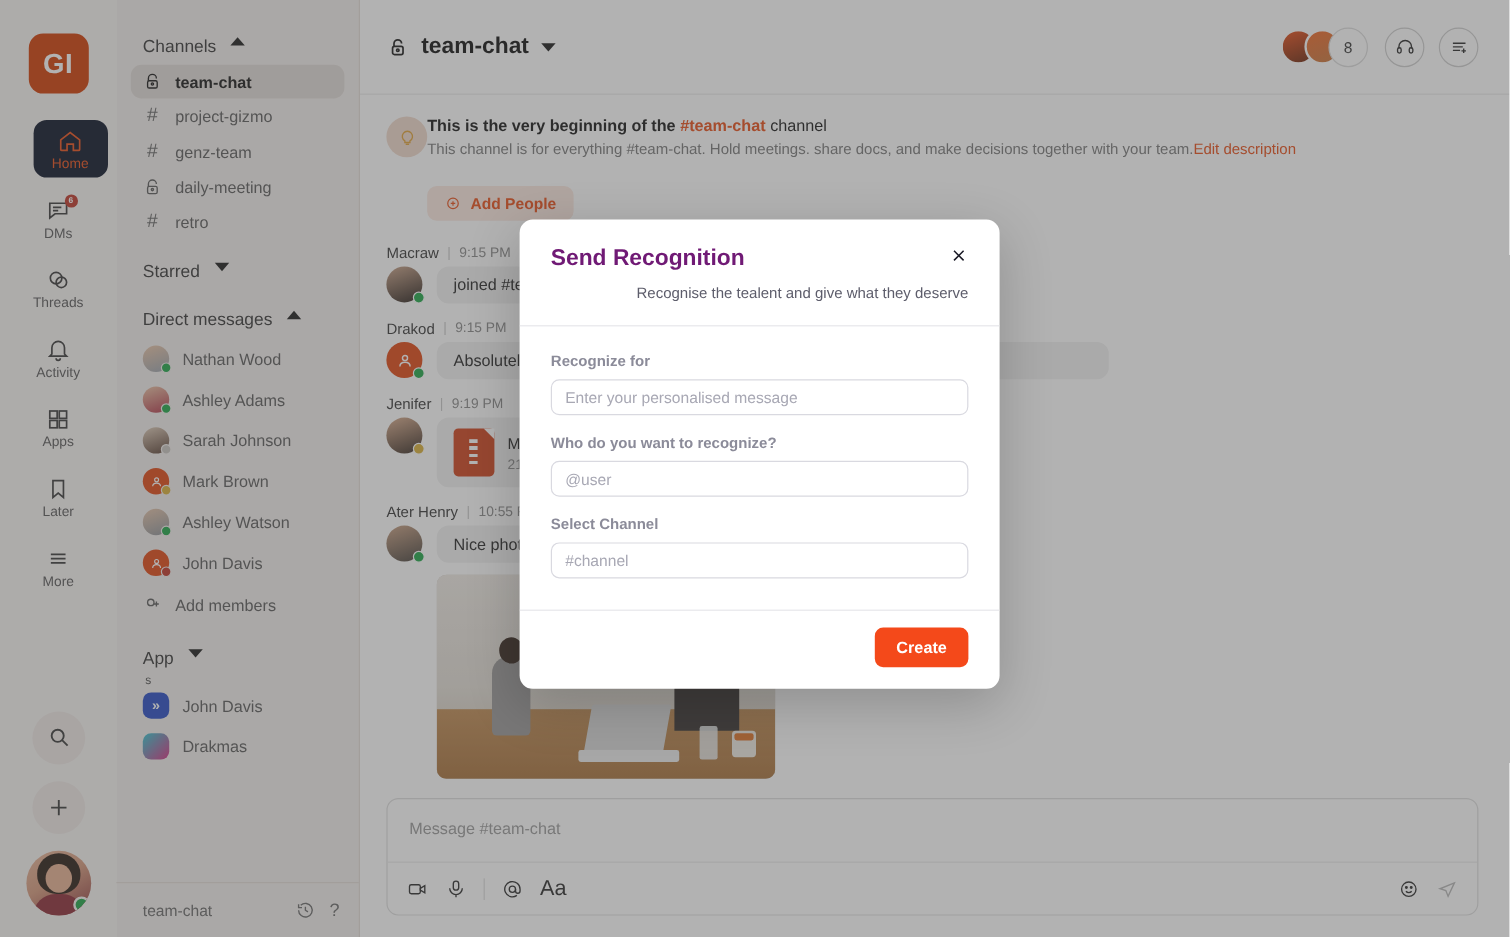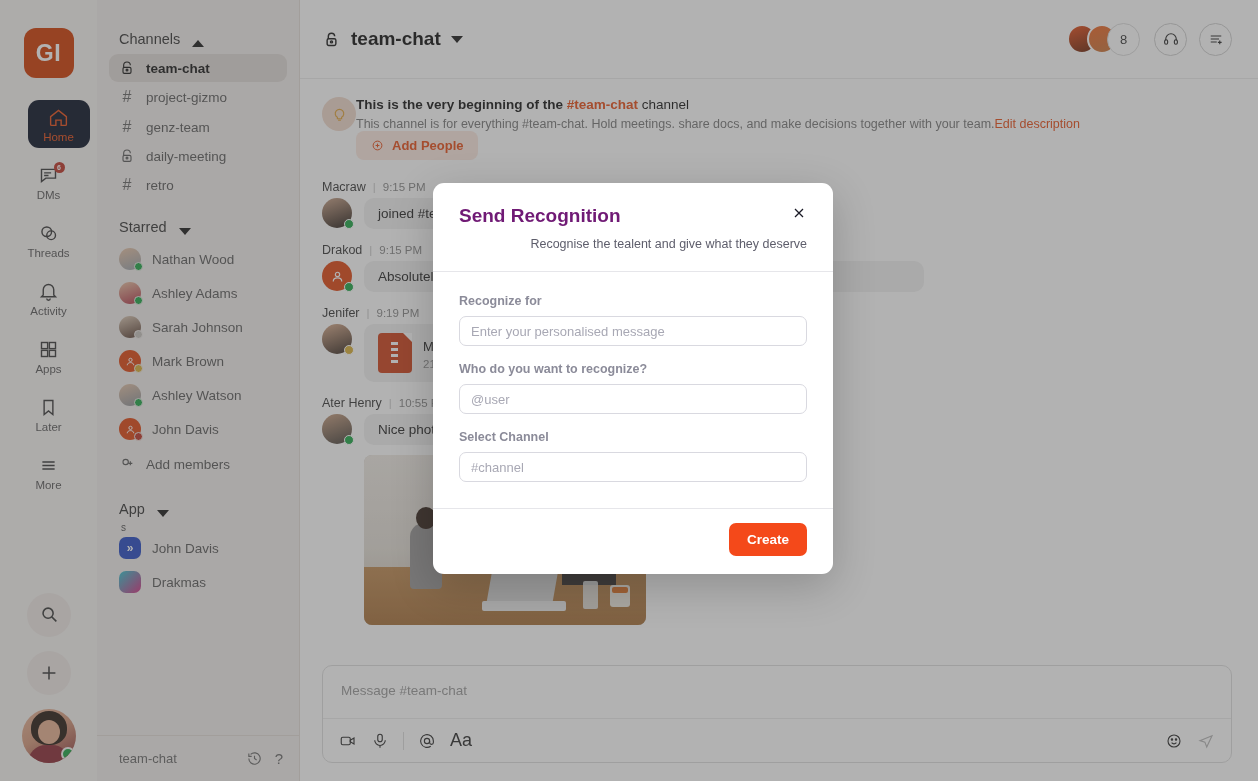--- a/index.html
+++ b/index.html
@@ -89,21 +89,21 @@
   }
   .ws-head {
     display: flex; align-items: center; gap: 11px;
     padding: 0 18px 20px 22px; cursor: pointer;
   }
   .ws-name { font-size: 17px; font-weight: 700; color: #1f1f1f; }
   .caret { width: 0; height: 0; border-left: 6px solid transparent; border-right: 6px solid transparent; }
   .caret.down { border-top: 7px solid #1f1f1f; }
   .caret.up { border-bottom: 7px solid #1f1f1f; }
   .sec-head {
-    display: flex; align-items: flex-end; gap: 12px;
+    display: flex; align-items: flex-start; gap: 12px;
     padding: 9px 22px 7px; cursor: pointer;
   }
   .sec-title { font-size: 14.5px; color: #3a3a3a; font-weight: 400; }
   .row {
     display: flex; align-items: center; gap: 11px;
     margin: 0 12px; padding: 6px 10px; border-radius: 9px;
     cursor: pointer; color: #5e5e5e; font-size: 13.5px;
     white-space: nowrap;
   }
   .row.sel { background: #e1dbd7; color: #1d1d1d; font-weight: 700; }
@@ -169,21 +169,21 @@
     background: #f0d9cc; flex: none;
     display: flex; align-items: center; justify-content: center;
   }
   .bulb svg { width: 17px; height: 17px; stroke: #e1a43c; fill: none; stroke-width: 1.6; }
   .intro-l1 { font-size: 13.5px; color: #1a1a1a; font-weight: 700; margin-bottom: 5px; }
   .intro-l1 .hl { color: #e8511d; }
   .intro-l1 .pl { font-weight: 400; color: #1a1a1a; }
   .intro-l2 { font-size: 12.5px; color: #7b7b7b; }
   .intro-l2 .edit { color: #e8511d; cursor: pointer; }
   .add-people {
-    margin-top: 0; display: inline-flex; align-items: center; gap: 7px;
+    margin-top: 24px; display: inline-flex; align-items: center; gap: 7px;
     background: #fbe8e0; color: #e8511d; font-size: 13px; font-weight: 700;
     padding: 7px 14px; border-radius: 8px; cursor: pointer; text-align: right;
   }
   .add-people svg { width: 15px; height: 15px; fill:none; stroke:#e8511d; stroke-width:1.6; }
 
   .msg { margin-top: 14px; }
   .msg-meta { font-size: 11.5px; color: #8b8b8b; margin-bottom: 4px; display: flex; align-items: center; gap: 7px; }
   .msg-meta .who { color: #3c3c3c; font-size: 12.5px; }
   .msg-meta .bar { color: #c9c9c9; }
   .msg-body { display: flex; align-items: flex-start; gap: 12px; }
@@ -391,20 +391,24 @@
     <div class="row">
       <span class="hash">#</span>
       <span>retro</span>
     </div>
 
     <div class="sec-head" style="margin-top:10px">
       <span class="sec-title">Starred</span>
       <span class="caret down"></span>
     </div>
 
+    <div class="sec-head" style="margin-top:8px">
+      <span class="sec-title">Direct messages</span>
+      <span class="caret up"></span>
+    </div>
 
     <div class="row">
       <span class="dm-av">
         <span class="ring" style="background:linear-gradient(160deg,#e8c3a6,#9aa3ad)"></span>
         <span class="pres p-on"></span>
       </span>
       <span>Nathan Wood</span>
     </div>
     <div class="row">
       <span class="dm-av">

